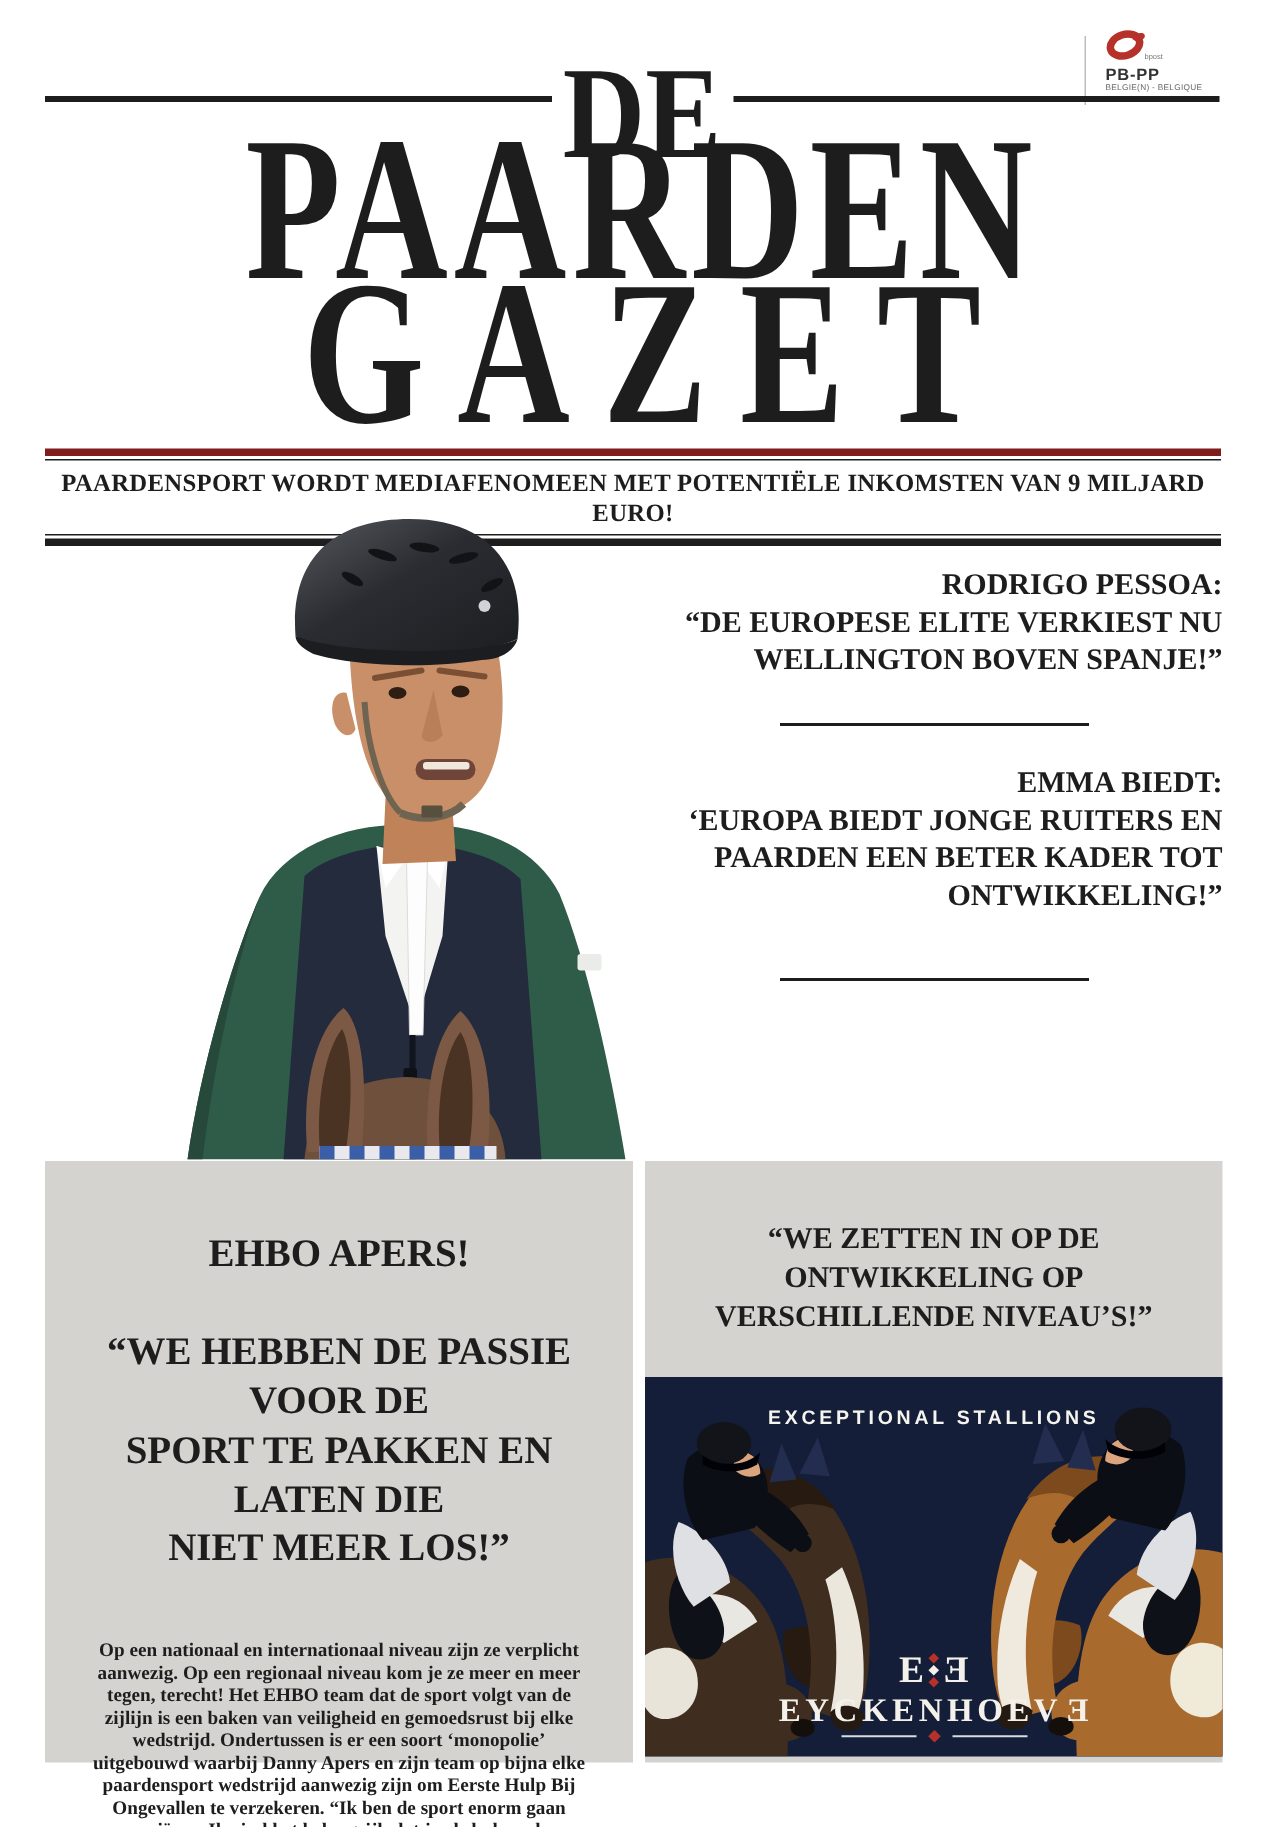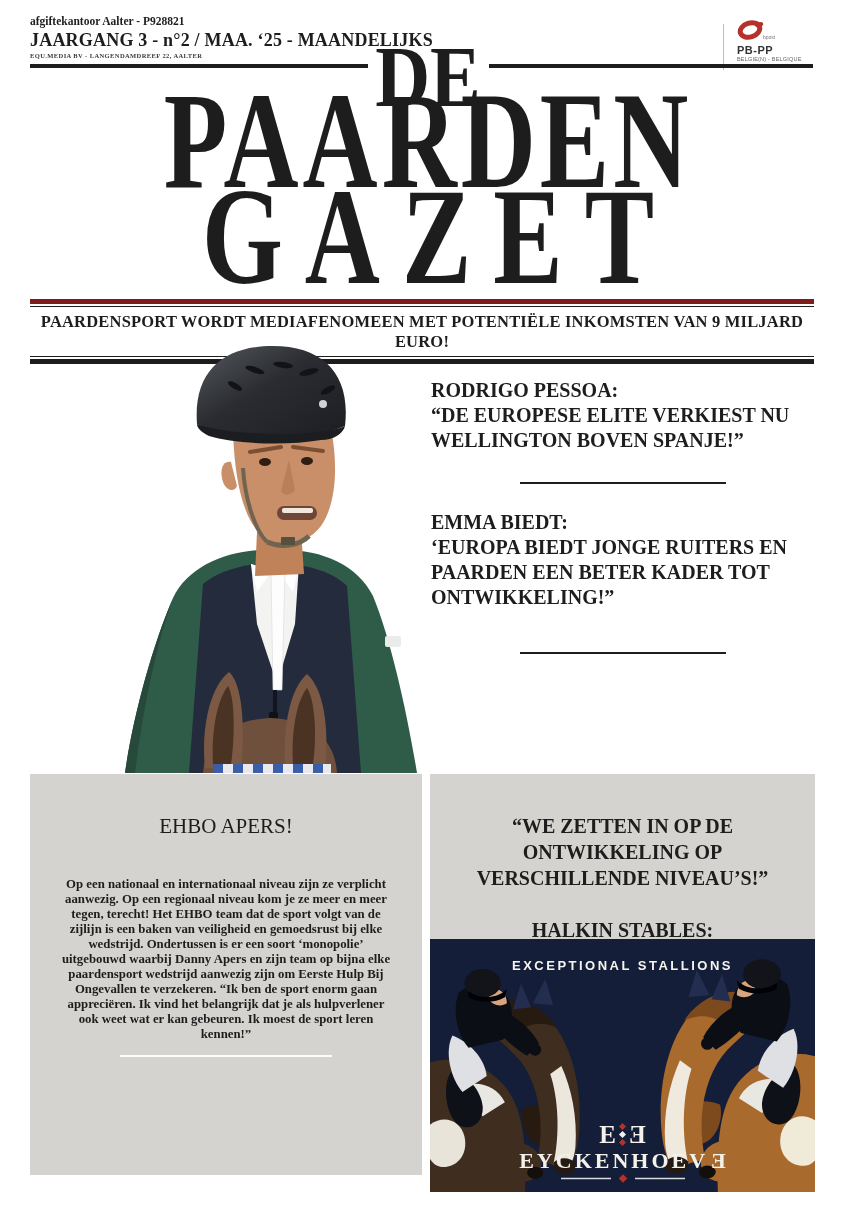--- a/index.html
+++ b/index.html
@@ -27,38 +27,38 @@
   .mast-gazet{top:168px;font-size:104px;letter-spacing:22px;text-indent:22px;transform:scaleY(1.32);transform-origin:center top;}
 
   
   .banner{position:absolute;left:30px;top:299px;width:784px;
           border-top:5px solid #7f1d1d;border-bottom:5px solid #1d1d1d;}
   .banner-inner{border-top:1px solid #1d1d1d;border-bottom:1px solid #1d1d1d;margin:2px 0;
                 padding:5px 0 4px;text-align:center;font-weight:700;font-size:16.5px;letter-spacing:.2px;}
 
   
   .photo{position:absolute;left:85px;top:340px;width:345px;height:433px;}
-  .quotes{position:absolute;left:431px;top:340px;width:384px;text-align:left;font-weight:700;}
+  .quotes{position:absolute;left:431px;top:340px;width:384px;text-align:right;font-weight:700;}
   .q-name,.q-text{font-size:20px;line-height:1.24;white-space:pre-line;}
   .q1{margin-top:38px;}
   .q-div{width:206px;height:2px;background:#1d1d1d;margin:30px auto 26px;}
   .q-div.second{margin:42px auto 26px;}
 
   
   .box-left{position:absolute;left:30px;top:774px;width:392px;height:401px;background:#d4d3d0;text-align:center;}
-  .bl-title{padding:13px 24px 0;font-size:21px;font-weight:400;line-height:1.26;white-space:pre-line;}
+  .bl-title{padding:13px 24px 0;font-size:26px;font-weight:700;line-height:1.26;white-space:pre-line;}
   .bl-body{margin-top:11px;padding:0 27px;font-size:12.8px;font-weight:700;line-height:1.17;}
   .bl-div{width:212px;height:2px;background:#fbfbfa;margin:13px auto 11px;}
   .bl-title2{font-size:21px;font-weight:700;line-height:1.26;padding:0 24px;white-space:pre-line;}
 
   .box-right{position:absolute;left:430px;top:774px;width:385px;height:401px;background:#d4d3d0;}
   .br-title{padding:13px 34px 0;text-align:center;font-size:20px;font-weight:700;line-height:1.3;white-space:pre-line;}
 
   
-  .ad{position:absolute;left:0;top:165px;width:385px;height:253px;background:#141e38;overflow:hidden;}
+  .ad{position:absolute;left:0;top:144px;width:385px;height:253px;background:#141e38;overflow:hidden;}
   .ad-tagline{position:absolute;top:19px;left:0;width:100%;text-align:center;color:#f6f4ef;z-index:3;
               font-family:"Liberation Sans",sans-serif;font-weight:700;font-size:13px;letter-spacing:2.5px;}
   .ad-tagline .t2{margin-top:8px;}
   .horse-left{position:absolute;left:-4px;top:26px;width:192px;height:227px;z-index:2;
               --coat:#3f2d20;--coatdk:#271a10;--blaze:#ece7dc;--patch:#e9e4da;}
   .horse-right{position:absolute;right:-6px;top:16px;width:200px;height:237px;z-index:2;
               --coat:#a96a2e;--coatdk:#7c4a1d;--blaze:#efe9de;--patch:#f0ead9;}
   .ad-logo{position:absolute;left:0;bottom:9px;width:100%;text-align:center;z-index:3;color:#f3f1ea;}
   .mark-row{display:flex;align-items:center;justify-content:center;gap:4px;font-size:25px;font-weight:700;line-height:1;}
   .mark-flip{display:inline-block;transform:scaleX(-1);}
@@ -95,25 +95,20 @@
         <path fill="#0b0e14" d="M32,28 C46,14 70,16 80,32 C88,44 86,62 76,74 L42,82 C30,68 26,44 32,28 Z"></path>
         <path fill="#0b0e14" d="M64,42 C84,46 102,60 112,78 L100,90 C84,80 68,64 58,52 Z"></path>
         <circle cx="108" cy="84" r="6" fill="#0b0e14"></circle>
         <path fill="#d9a47e" d="M64,24 C72,22 80,28 80,38 C74,42 66,40 62,34 Z"></path>
         <ellipse cx="56" cy="18" rx="18" ry="14" fill="#121419"></ellipse>
         <path fill="#000207" d="M42,26 C52,34 70,34 80,24 L78,32 C68,38 52,38 42,32 Z"></path>
       </g>
     </defs>
   </svg>
 
-  <div class="hdr-left">
-    <div class="office">afgiftekantoor Aalter - P928821</div>
-    <div class="edition">JAARGANG 3 -  n°2 / MAA. ‘25 - MAANDELIJKS</div>
-    <div class="publisher">EQU.MEDIA BV - LANGENDAMDREEF 22, AALTER</div>
-  </div>
 
   <div class="hdr-sep"></div>
   <div class="postal">
     <svg width="42" height="22" viewBox="0 0 42 22">
       <ellipse cx="13" cy="10" rx="10" ry="7" fill="none" stroke="#b5312a" stroke-width="5" transform="rotate(-18 13 10)"></ellipse>
       <path d="M20,3 C24,1 27,2 26,5 C24,8 20,8 18,6 Z" fill="#b5312a"></path>
       <text x="26" y="19" font-size="5" fill="#777" font-family="Liberation Sans, sans-serif">bpost</text>
     </svg>
     <div class="pbpp">PB-PP</div>
     <div class="belg">BELGIE(N) - BELGIQUE</div>
@@ -208,20 +203,23 @@
       <div class="q-text">‘EUROPA BIEDT JONGE RUITERS EN
 PAARDEN EEN BETER KADER TOT
 ONTWIKKELING!”</div>
     </div>
     <div class="q-div second"></div>
   </div>
 
   <div class="box-left">
     <div class="bl-title">
       <div>EHBO APERS!</div>
+      <div>“WE HEBBEN DE PASSIE VOOR DE
+SPORT TE PAKKEN EN LATEN DIE
+NIET MEER LOS!”</div>
     </div>
     <div class="bl-body">Op een nationaal en internationaal niveau zijn ze verplicht aanwezig. Op een regionaal niveau kom je ze meer en meer tegen, terecht! Het EHBO team dat de sport volgt van de zijlijn is een baken van veiligheid en gemoedsrust bij elke wedstrijd. Ondertussen is er een soort ‘monopolie’ uitgebouwd waarbij Danny Apers en zijn team op bijna elke paardensport wedstrijd aanwezig zijn om Eerste Hulp Bij Ongevallen te verzekeren. “Ik ben de sport enorm gaan appreciëren. Ik vind het belangrijk dat je als hulpverlener ook weet wat er kan gebeuren. Ik moest de sport leren kennen!”</div>
     <div class="bl-div"></div>
     <div class="bl-title2">
       
       
     </div>
   </div>
 
   <div class="box-right">

